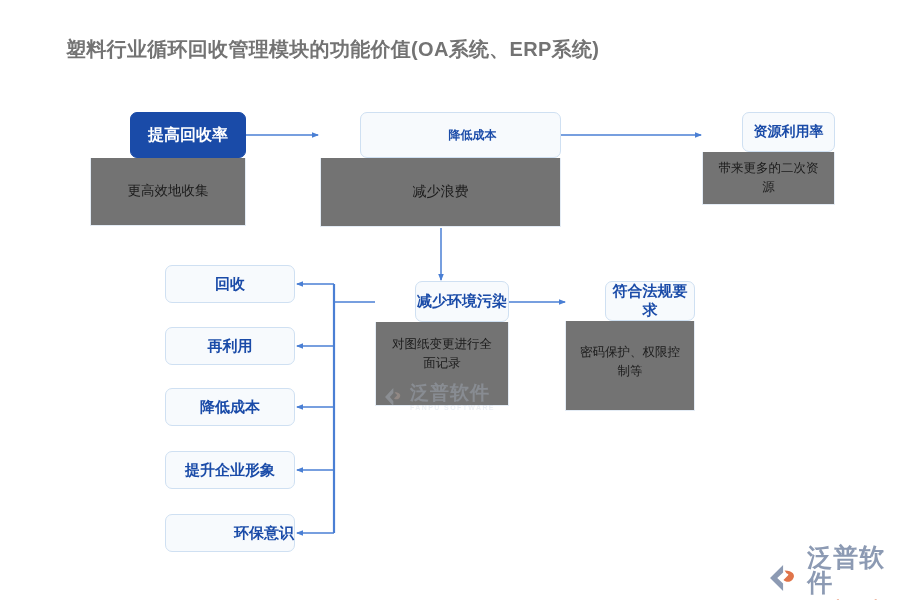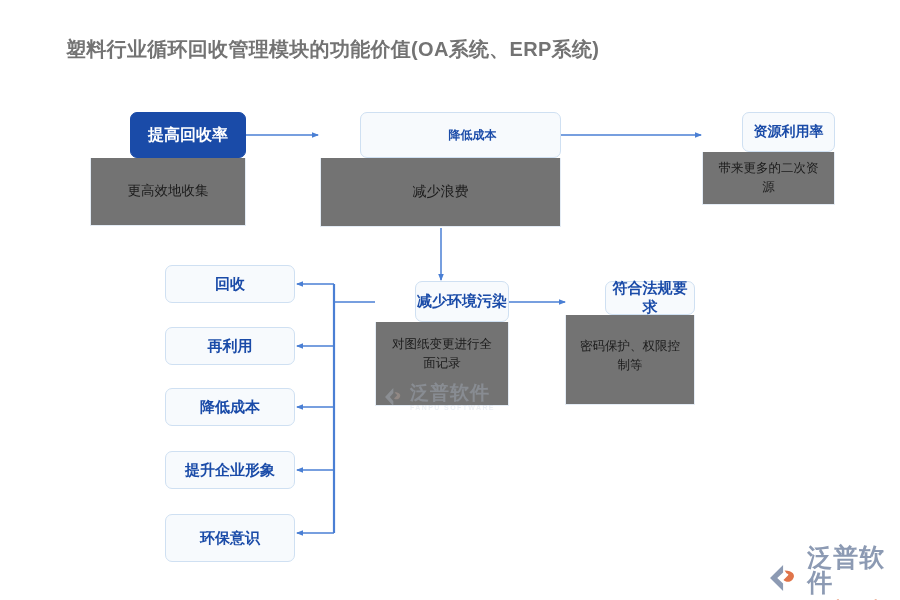--- a/index.html
+++ b/index.html
@@ -197,41 +197,41 @@
     <div class="card-head light" style="height:40px; font-size:14px;">资源利用率</div>
     <div class="card-body" style="height:53px; font-size:12.5px;">带来更多的二次资源</div>
   </div>
 
   <div class="card" style="left:375px; top:281px; width:134px;">
     <div class="card-head light" style="height:41px; font-size:15px;">减少环境污染</div>
     <div class="card-body" style="height:84px; font-size:12.5px; align-items:flex-start; padding-top:13px;">对图纸变更进行全面记录</div>
   </div>
 
   <div class="card" style="left:565px; top:281px; width:130px;">
-    <div class="card-head light" style="height:34px; font-size:15px;">符合法规要求</div>
+    <div class="card-head light" style="height:40px; font-size:15px;">符合法规要求</div>
     <div class="card-body" style="height:90px; font-size:12.5px; align-items:flex-start; padding-top:22px;">密码保护、权限控制等</div>
   </div>
 
   <div class="pill" style="left:165px; top:265px; width:130px; height:38px;">
     <span>回收</span>
   </div>
 
   <div class="pill" style="left:165px; top:327px; width:130px; height:38px;">
     <span>再利用</span>
   </div>
 
   <div class="pill" style="left:165px; top:388px; width:130px; height:38px;">
     <span>降低成本</span>
   </div>
 
   <div class="pill" style="left:165px; top:451px; width:130px; height:38px;">
     <span>提升企业形象</span>
   </div>
 
-  <div class="pill" style="left:165px; top:514px; width:130px; height:48px;">
+  <div class="pill" style="left:165px; top:514px; width:130px; height:38px;justify-content:flex-end;">
     <span>环保意识</span>
   </div>
 
   <div class="wm-center" style="left:383px; top:383px;">
     <svg width="22" height="22" viewBox="0 0 32 32">
       <path d="M15 3 L3 16 L15 29 L15 22 L10 16 L15 10 Z" fill="#c2cedd"></path>
       <path d="M17 9 C24 9 27 13 24 17 C22 20 18 20 16 18 L20 14 C21 13 20 12 19 12 Z" fill="#d8b9ac"></path>
     </svg>
     <span class="wm-text">
       <span class="wm-cn">泛普软件</span>

